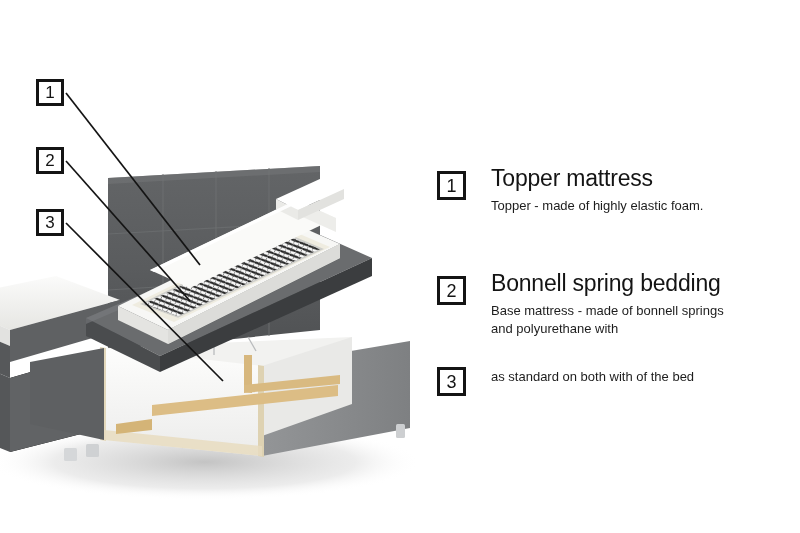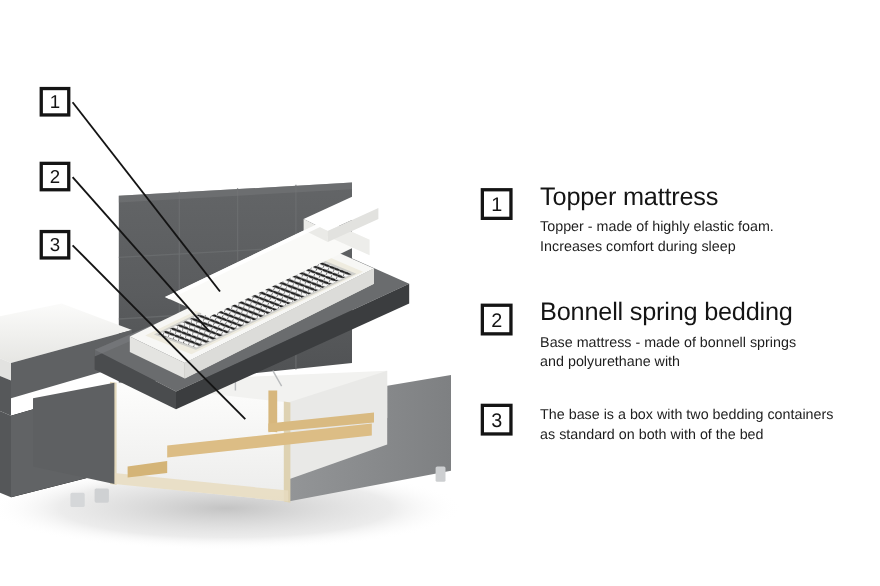--- a/index.html
+++ b/index.html
@@ -248,40 +248,38 @@
   </div>
 
   <div id="legend">
 
     <div class="legend-item" id="legend-item-0">
       <div class="legend-badge">1</div>
       <div class="legend-text">
         <div class="legend-title">Topper mattress</div>
         <div class="legend-desc">
           <span>Topper - made of highly elastic foam.</span>
-          <span>Increases comfort during sleep</span>
         </div>
       </div>
     </div>
 
     <div class="legend-item" id="legend-item-1">
       <div class="legend-badge">2</div>
       <div class="legend-text">
         <div class="legend-title">Bonnell spring bedding</div>
         <div class="legend-desc">
           <span>Base mattress - made of bonnell springs</span>
           <span>and polyurethane with</span>
         </div>
       </div>
     </div>
 
     <div class="legend-item" id="legend-item-2">
       <div class="legend-badge">3</div>
       <div class="legend-text">
         <div class="legend-desc">
-          <span>The base is a box with two bedding containers</span>
           <span>as standard on both with of the bed</span>
         </div>
       </div>
     </div>
 
   </div>
 </div>
 
 </body></html>

